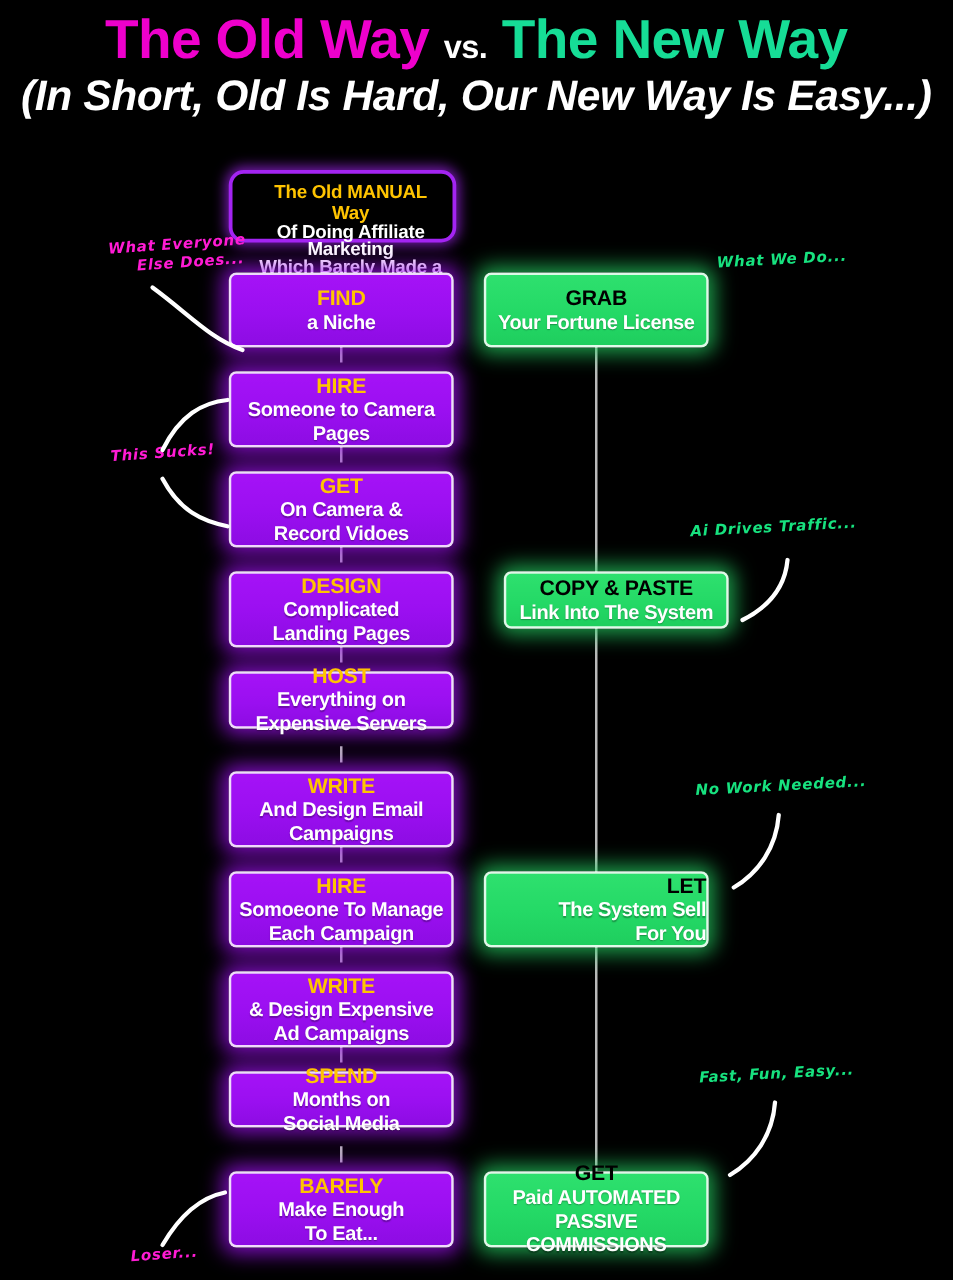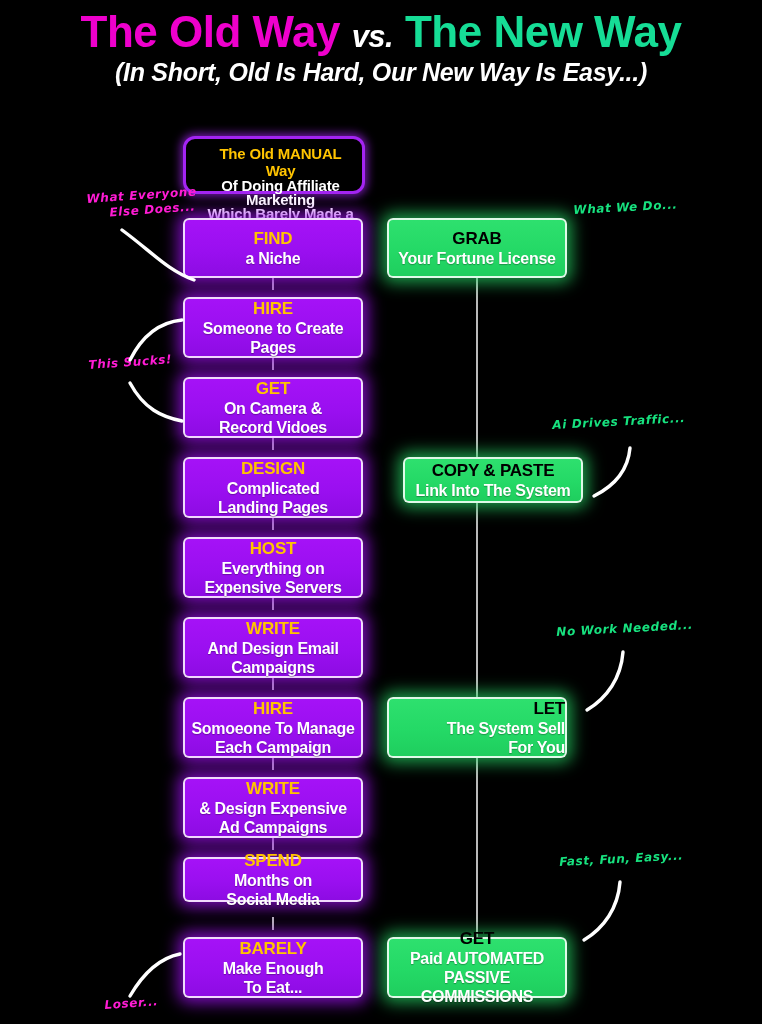--- a/index.html
+++ b/index.html
@@ -32,30 +32,30 @@
     text-align: center;
     white-space: nowrap;
   }
   .title-line {
     font-size: 44px;
     font-weight: 900;
     letter-spacing: -0.5px;
     line-height: 52px;
   }
   .t-old   { color: #ee00cc; }
-  .t-vs    { color: #ffffff; font-size: 31px; font-weight: 900; font-style: italic; }
+  .t-vs    { color: #ffffff; font-size: 26px; font-weight: 900; }
   .t-new   { color: #16dd96; }
 
   .subtitle {
     position: absolute;
     left: 0; top: 58px;
     width: 762px;
     text-align: center;
     color: #ffffff;
-    font-size: 25px;
+    font-size: 34px;
     font-weight: 700;
     font-style: italic;
     letter-spacing: -0.3px;
   }
 
   
   .col-head {
     position: absolute;
     box-sizing: border-box;
     border-radius: 12px;
@@ -207,37 +207,37 @@
 
   <div class="conn" style="left:476px; top:277px; height:660px;"></div>
 
   <div class="step purple" style="top:218px; height:60px;">
     <div class="step-kicker">FIND</div>
     <div class="step-body">a Niche</div>
   </div>
 
   <div class="step purple" style="top:297px; height:61px;">
     <div class="step-kicker">HIRE</div>
-    <div class="step-body">Someone to Create</div>
+    <div class="step-body">Someone to Camera</div>
     <div class="step-body">Pages</div>
   </div>
 
   <div class="step purple" style="top:377px; height:61px;">
     <div class="step-kicker">GET</div>
     <div class="step-body">On Camera &amp;</div>
     <div class="step-body">Record Vidoes</div>
   </div>
 
   <div class="step purple" style="top:457px; height:61px;">
     <div class="step-kicker">DESIGN</div>
     <div class="step-body">Complicated</div>
     <div class="step-body">Landing Pages</div>
   </div>
 
-  <div class="step purple" style="top:537px; height:61px;">
+  <div class="step purple" style="top:537px; height:46px;">
     <div class="step-kicker">HOST</div>
     <div class="step-body">Everything on</div>
     <div class="step-body">Expensive Servers</div>
   </div>
 
   <div class="step purple" style="top:617px; height:61px;">
     <div class="step-kicker">WRITE</div>
     <div class="step-body">And Design Email</div>
     <div class="step-body">Campaigns</div>
   </div>

